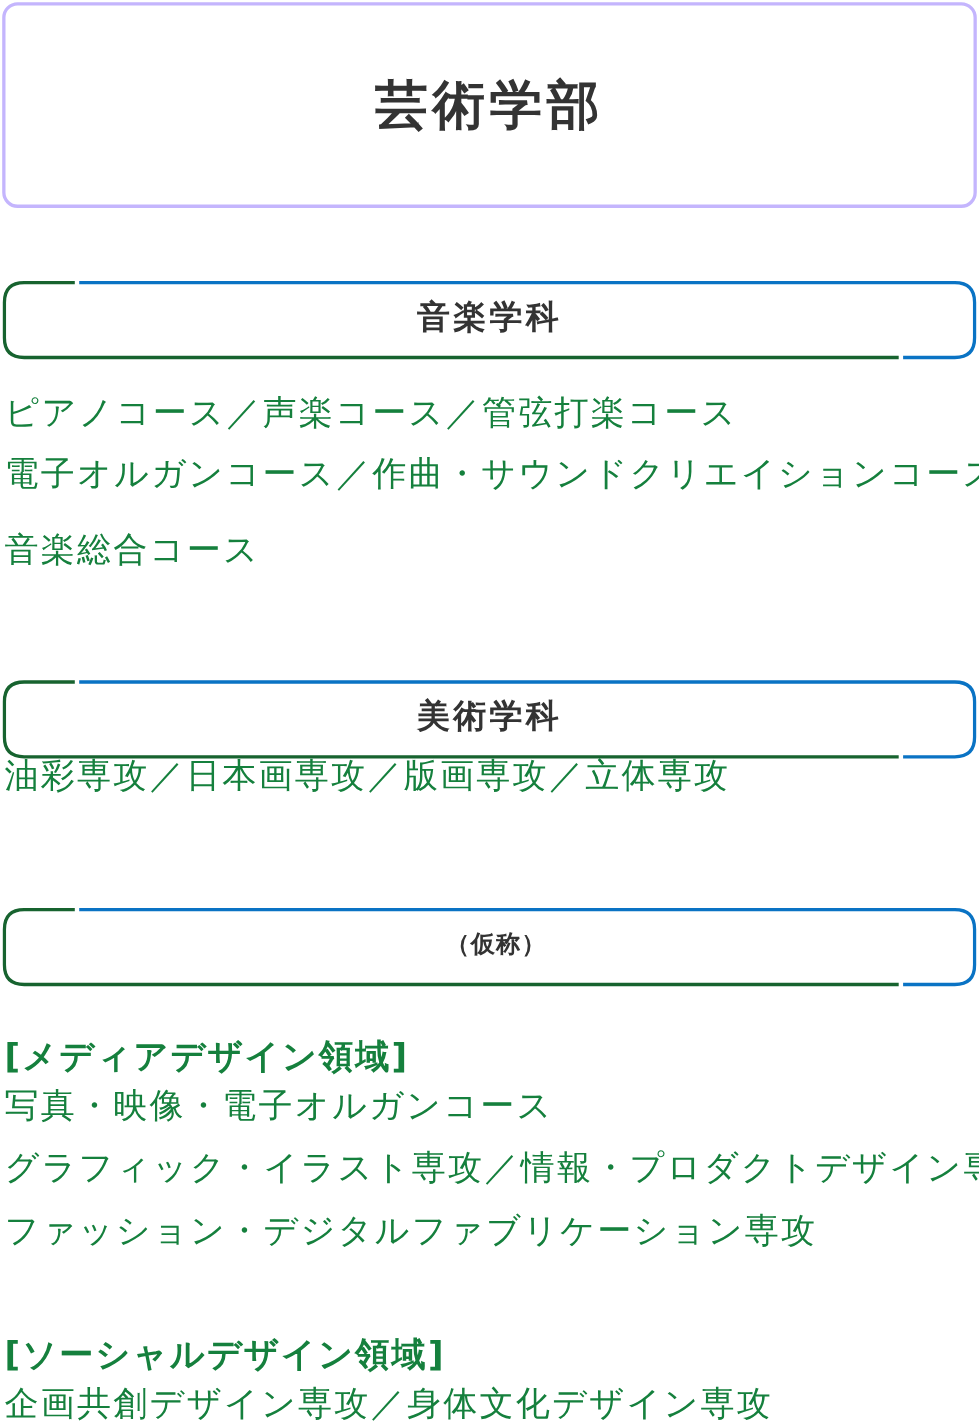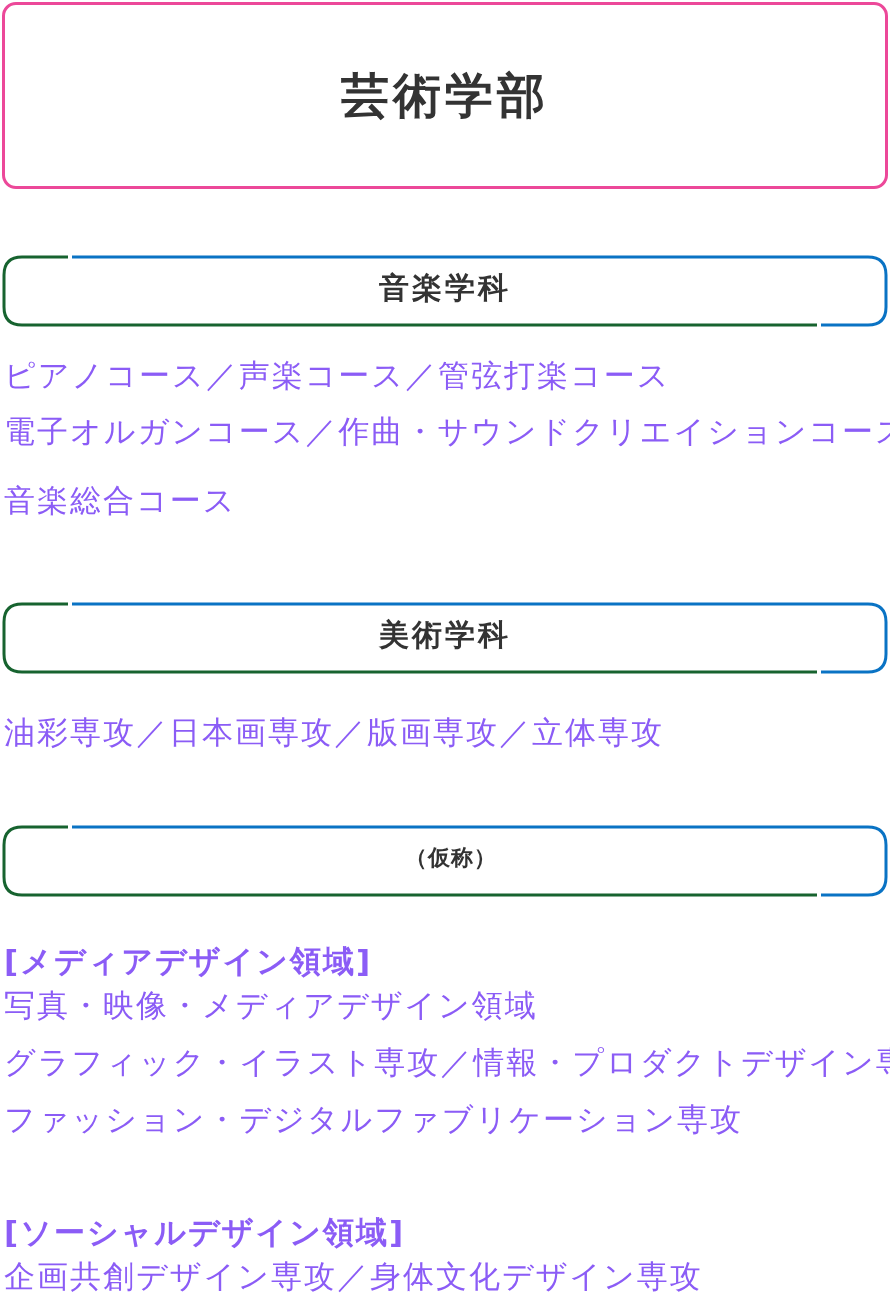--- a/index.html
+++ b/index.html
@@ -3,37 +3,37 @@
 <meta charset="utf-8">
 <style>
   html, body { margin: 0; padding: 0; background: #ffffff; }
   body {
     width: 890px; height: 1296px; position: relative; overflow: hidden;
     font-family: "DejaVu Sans", "Liberation Sans", sans-serif;
     color: #333333;
   }
   .faculty-box {
     position: absolute; left: 2px; top: 2px; width: 880px; height: 181px;
-    border: 3px solid #ec4899; border-radius: 14px;
+    border: 3px solid #c4b5fd; border-radius: 14px;
     display: flex; align-items: center; justify-content: center;
   }
   .faculty-title { font-size: 48px; font-weight: bold; letter-spacing: 4px; color: #333; }
 
   .dept-box { position: absolute; left: 2px; width: 886px; height: 66px; }
   .dept-box svg { position: absolute; left: 0; top: 0; }
   .dept-title {
     position: absolute; left: 0; top: 0; width: 100%; height: 100%;
     display: flex; align-items: center; justify-content: center;
     font-size: 30px; font-weight: bold; letter-spacing: 3px; color: #333;
   }
   .dept-title .note { font-size: 22px; letter-spacing: 1px; margin-left: 12px; }
 
   .line {
     position: absolute; left: 4px; font-size: 31px; letter-spacing: 2px;
-    white-space: nowrap; color: #8b5cf6; line-height: 40px;
+    white-space: nowrap; color: #15803d; line-height: 40px;
   }
   .area-heading { font-weight: bold; margin-top: 16px; }
 </style>
 </head>
 <body>
 
 <div class="faculty-box">
   <span class="faculty-title">芸術学部</span>
 </div>
 
@@ -43,40 +43,40 @@
     <path d="M 70 2 L 866 2 Q 884 2 884 20 L 884 52 Q 884 70 866 70 L 819 70" fill="none" stroke="#0a73c4" stroke-width="3"></path>
   </svg>
   <div class="dept-title">
       <span>音楽学科</span>
     </div>
 </div>
 <div class="line" style="top:355px;">ピアノコース／声楽コース／管弦打楽コース</div>
 <div class="line" style="top:411px;">電子オルガンコース／作曲・サウンドクリエイションコース</div>
 <div class="line" style="top:468px;margin-top:12px;">音楽総合コース</div>
 
-<div class="dept-box" style="top:602px;">
+<div class="dept-box" style="top:618px;">
   <svg width="886" height="74">
     <path d="M 66 2 L 20 2 Q 2 2 2 20 L 2 52 Q 2 70 20 70 L 815 70" fill="none" stroke="#17632f" stroke-width="3"></path>
     <path d="M 70 2 L 866 2 Q 884 2 884 20 L 884 52 Q 884 70 866 70 L 819 70" fill="none" stroke="#0a73c4" stroke-width="3"></path>
   </svg>
   <div class="dept-title">
       <span>美術学科</span>
     </div>
 </div>
-<div class="line" style="top:712px;">油彩専攻／日本画専攻／版画専攻／立体専攻</div>
+<div class="line" style="top:685px;">油彩専攻／日本画専攻／版画専攻／立体専攻</div>
 
 <div class="dept-box" style="top:825px;">
   <svg width="886" height="74">
     <path d="M 66 2 L 20 2 Q 2 2 2 20 L 2 52 Q 2 70 20 70 L 815 70" fill="none" stroke="#17632f" stroke-width="3"></path>
     <path d="M 70 2 L 866 2 Q 884 2 884 20 L 884 52 Q 884 70 866 70 L 819 70" fill="none" stroke="#0a73c4" stroke-width="3"></path>
   </svg>
   <div class="dept-title">
       <span class="note">（仮称）</span>
   </div>
 </div>
 
 <div class="line area-heading" style="top:925px;">[メディアデザイン領域]</div>
-<div class="line" style="top:985px;">写真・映像・メディアデザイン領域</div>
+<div class="line" style="top:985px;">写真・映像・電子オルガンコース</div>
 <div class="line" style="top:1042px;">グラフィック・イラスト専攻／情報・プロダクトデザイン専攻</div>
 <div class="line" style="top:1099px;">ファッション・デジタルファブリケーション専攻</div>
 
 <div class="line area-heading" style="top:1196px;">[ソーシャルデザイン領域]</div>
 <div class="line" style="top:1256px;">企画共創デザイン専攻／身体文化デザイン専攻</div>
 
 </body></html>

